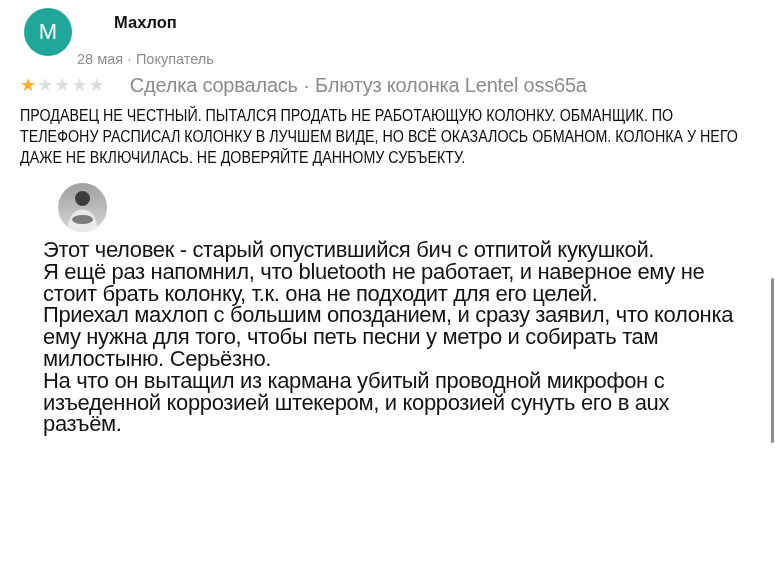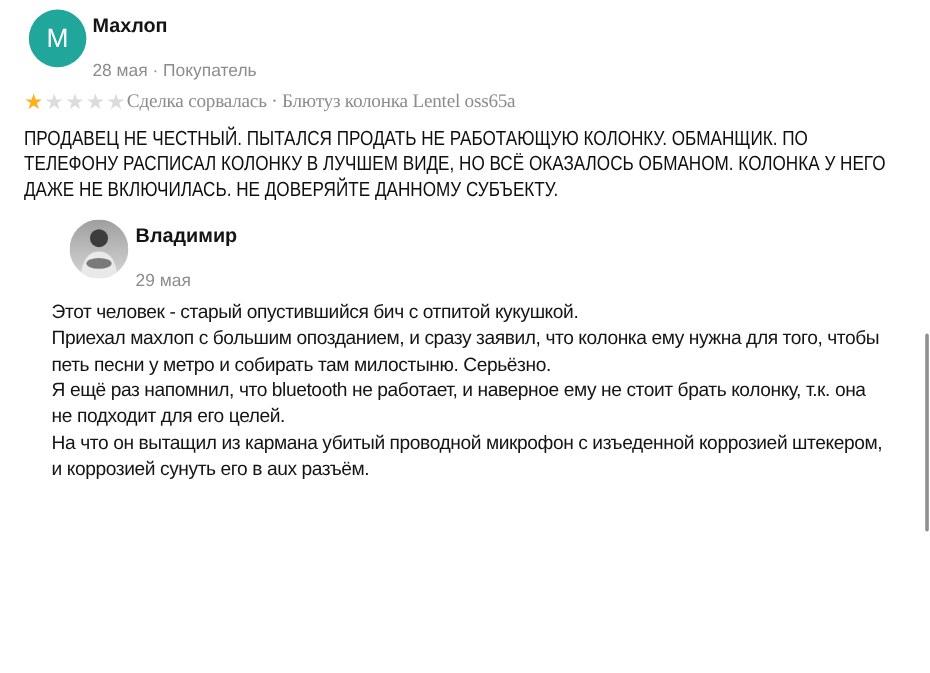--- a/index.html
+++ b/index.html
@@ -21,51 +21,51 @@
   .page{padding:8px 0 0 20px;}
 
   
   .review-header{display:flex;margin-left:4px;}
   .avatar-teal{
     width:48px;height:48px;border-radius:50%;
     background:var(--avatar-teal);
     color:#ffffff;font-size:22px;line-height:48px;text-align:center;
     flex:0 0 auto;
   }
-  .hdr-text{padding-top:4px;margin-left:5px;}
+  .hdr-text{padding-top:4px;margin-left:5px;text-align:center;}
   .name{font-size:16.5px;font-weight:bold;line-height:20px;color:var(--text-primary);}
   .meta{font-size:14.5px;line-height:18px;color:var(--text-secondary);margin-top:18px;}
 
   
   .rating-row{display:flex;align-items:center;margin-top:6px;height:22px;}
   .stars{font-size:18px;line-height:1;letter-spacing:1px;white-space:nowrap;}
   .star{color:var(--star-inactive);}
   .star::before{content:"★";}
   .star.filled{color:var(--star-active);}
-  .rating-caption{margin-left:0;font-size:16px;color:var(--text-secondary);letter-spacing:-0.2px;font-family:Liberation Serif, serif;}
+  .rating-caption{margin-left:24px;font-size:20px;color:var(--text-secondary);letter-spacing:-0.2px;}
 
   
   .review-text{
     margin-top:9px;
     width:855px;
     font-size:17px;line-height:21px;
     color:#0e0e0e;
     transform:scaleX(0.84);
     transform-origin:left top;
   }
 
   
   .reply{margin-left:23px;margin-top:15px;}
   .reply-header{display:flex;}
   .reply-avatar{width:49px;height:49px;margin-left:15px;flex:0 0 auto;}
   .reply .hdr-text{margin-left:6px;}
   .reply-body{
     margin-top:7px;
     width:697px;
-    font-size:16px;line-height:21.8px;
+    font-size:22px;line-height:21.8px;
     letter-spacing:-0.35px;
     color:var(--text-primary);
   }
   .reply-paragraph{margin:0;}
 
   
   .scrollbar-thumb{
     position:absolute;top:278px;right:1px;
     width:3px;height:165px;border-radius:2px;
     background:#8f8f8f;
@@ -105,29 +105,25 @@
             <stop offset="1" stop-color="#d6d6d6"></stop>
           </linearGradient>
         </defs>
         <g clip-path="url(#avclip)">
           <rect width="49" height="49" fill="url(#avbg)"></rect>
           <circle cx="24.5" cy="15.5" r="7.5" fill="#3d3d3d"></circle>
           <path d="M9 49 C10 33 16.5 26.5 24.5 26.5 C32.5 26.5 39 33 40 49 Z" fill="#e9e9e9"></path>
           <ellipse cx="24.5" cy="36.5" rx="10.5" ry="4.5" fill="#7a7a7a"></ellipse>
         </g>
       </svg>
-      <div class="hdr-text">
-        <div class="name">Владимир</div>
-        <div class="meta">29 мая</div>
-      </div>
     </div>
 
     <div class="reply-body">
       <p class="reply-paragraph">Этот человек - старый опустившийся бич с отпитой кукушкой.</p>
+      <p class="reply-paragraph">Я ещё раз напомнил, что bluetooth не работает, и наверное ему не стоит брать колонку, т.к. она не подходит для его целей.</p>
       <p class="reply-paragraph">Приехал махлоп с большим опозданием, и сразу заявил, что колонка ему нужна для того, чтобы петь песни у метро и собирать там милостыню. Серьёзно.</p>
-      <p class="reply-paragraph">Я ещё раз напомнил, что bluetooth не работает, и наверное ему не стоит брать колонку, т.к. она не подходит для его целей.</p>
       <p class="reply-paragraph">На что он вытащил из кармана убитый проводной микрофон с изъеденной коррозией штекером, и коррозией сунуть его в aux разъём.</p>
     </div>
   </div>
 
 </div>
 
 <div class="scrollbar-thumb"></div>
 
 </body></html>

